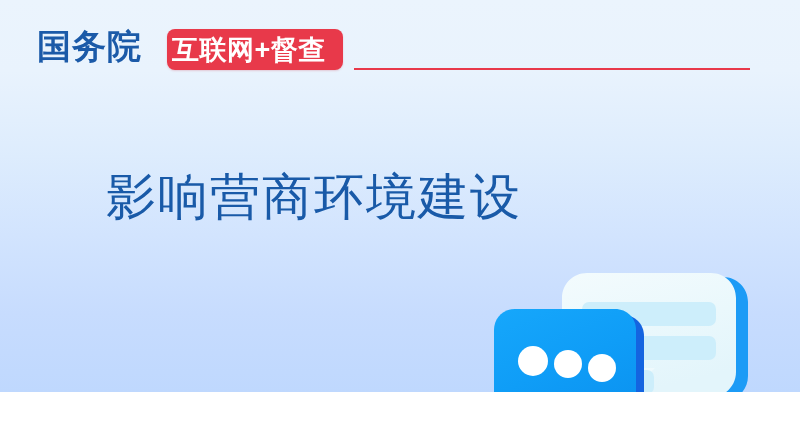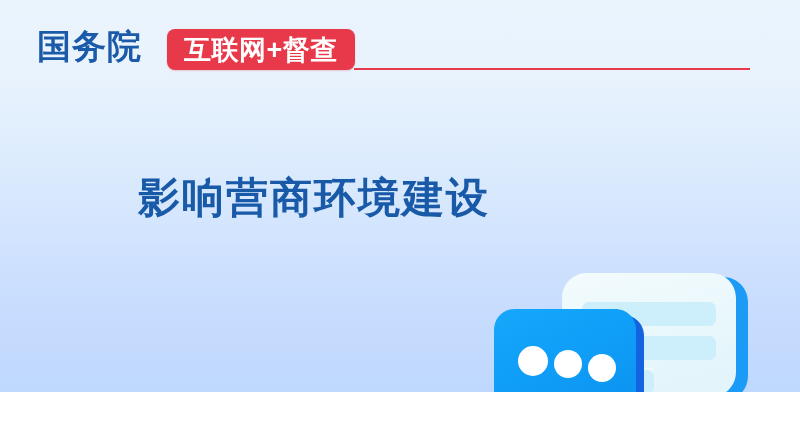--- a/index.html
+++ b/index.html
@@ -40,21 +40,21 @@
     letter-spacing: 1px;
     line-height: 40px;
     color: #1b5aa8;
     white-space: nowrap;
   }
   #program-badge {
     position: absolute;
     left: 167px;
     top: 29px;
     height: 41px;
-    padding: 0 17px 0 17px;
+    padding: 0 17px 0 5px;
     display: flex;
     align-items: center;
     box-sizing: border-box;
     background: #e8394a;
     border-radius: 8px 8px 8px 8px;
     box-shadow: 0 1px 2px rgba(200, 40, 60, 0.20);
   }
   #program-badge-label {
     font-size: 27px;
     font-weight: 700;
@@ -74,22 +74,22 @@
 
   
   #headline {
     position: absolute;
     left: 0;
     top: 166px;
     width: 600px;
     text-align: center;
   }
   .headline-line {
-    font-size: 42px;
-    font-weight: 700;
+    font-size: 50px;
+    font-weight: 400;
     color: #195aa8;
     letter-spacing: 2px;
     line-height: 63px;
     white-space: nowrap;
     margin-left: 28px;
   }
 
   
   #illustration {
     position: absolute;

